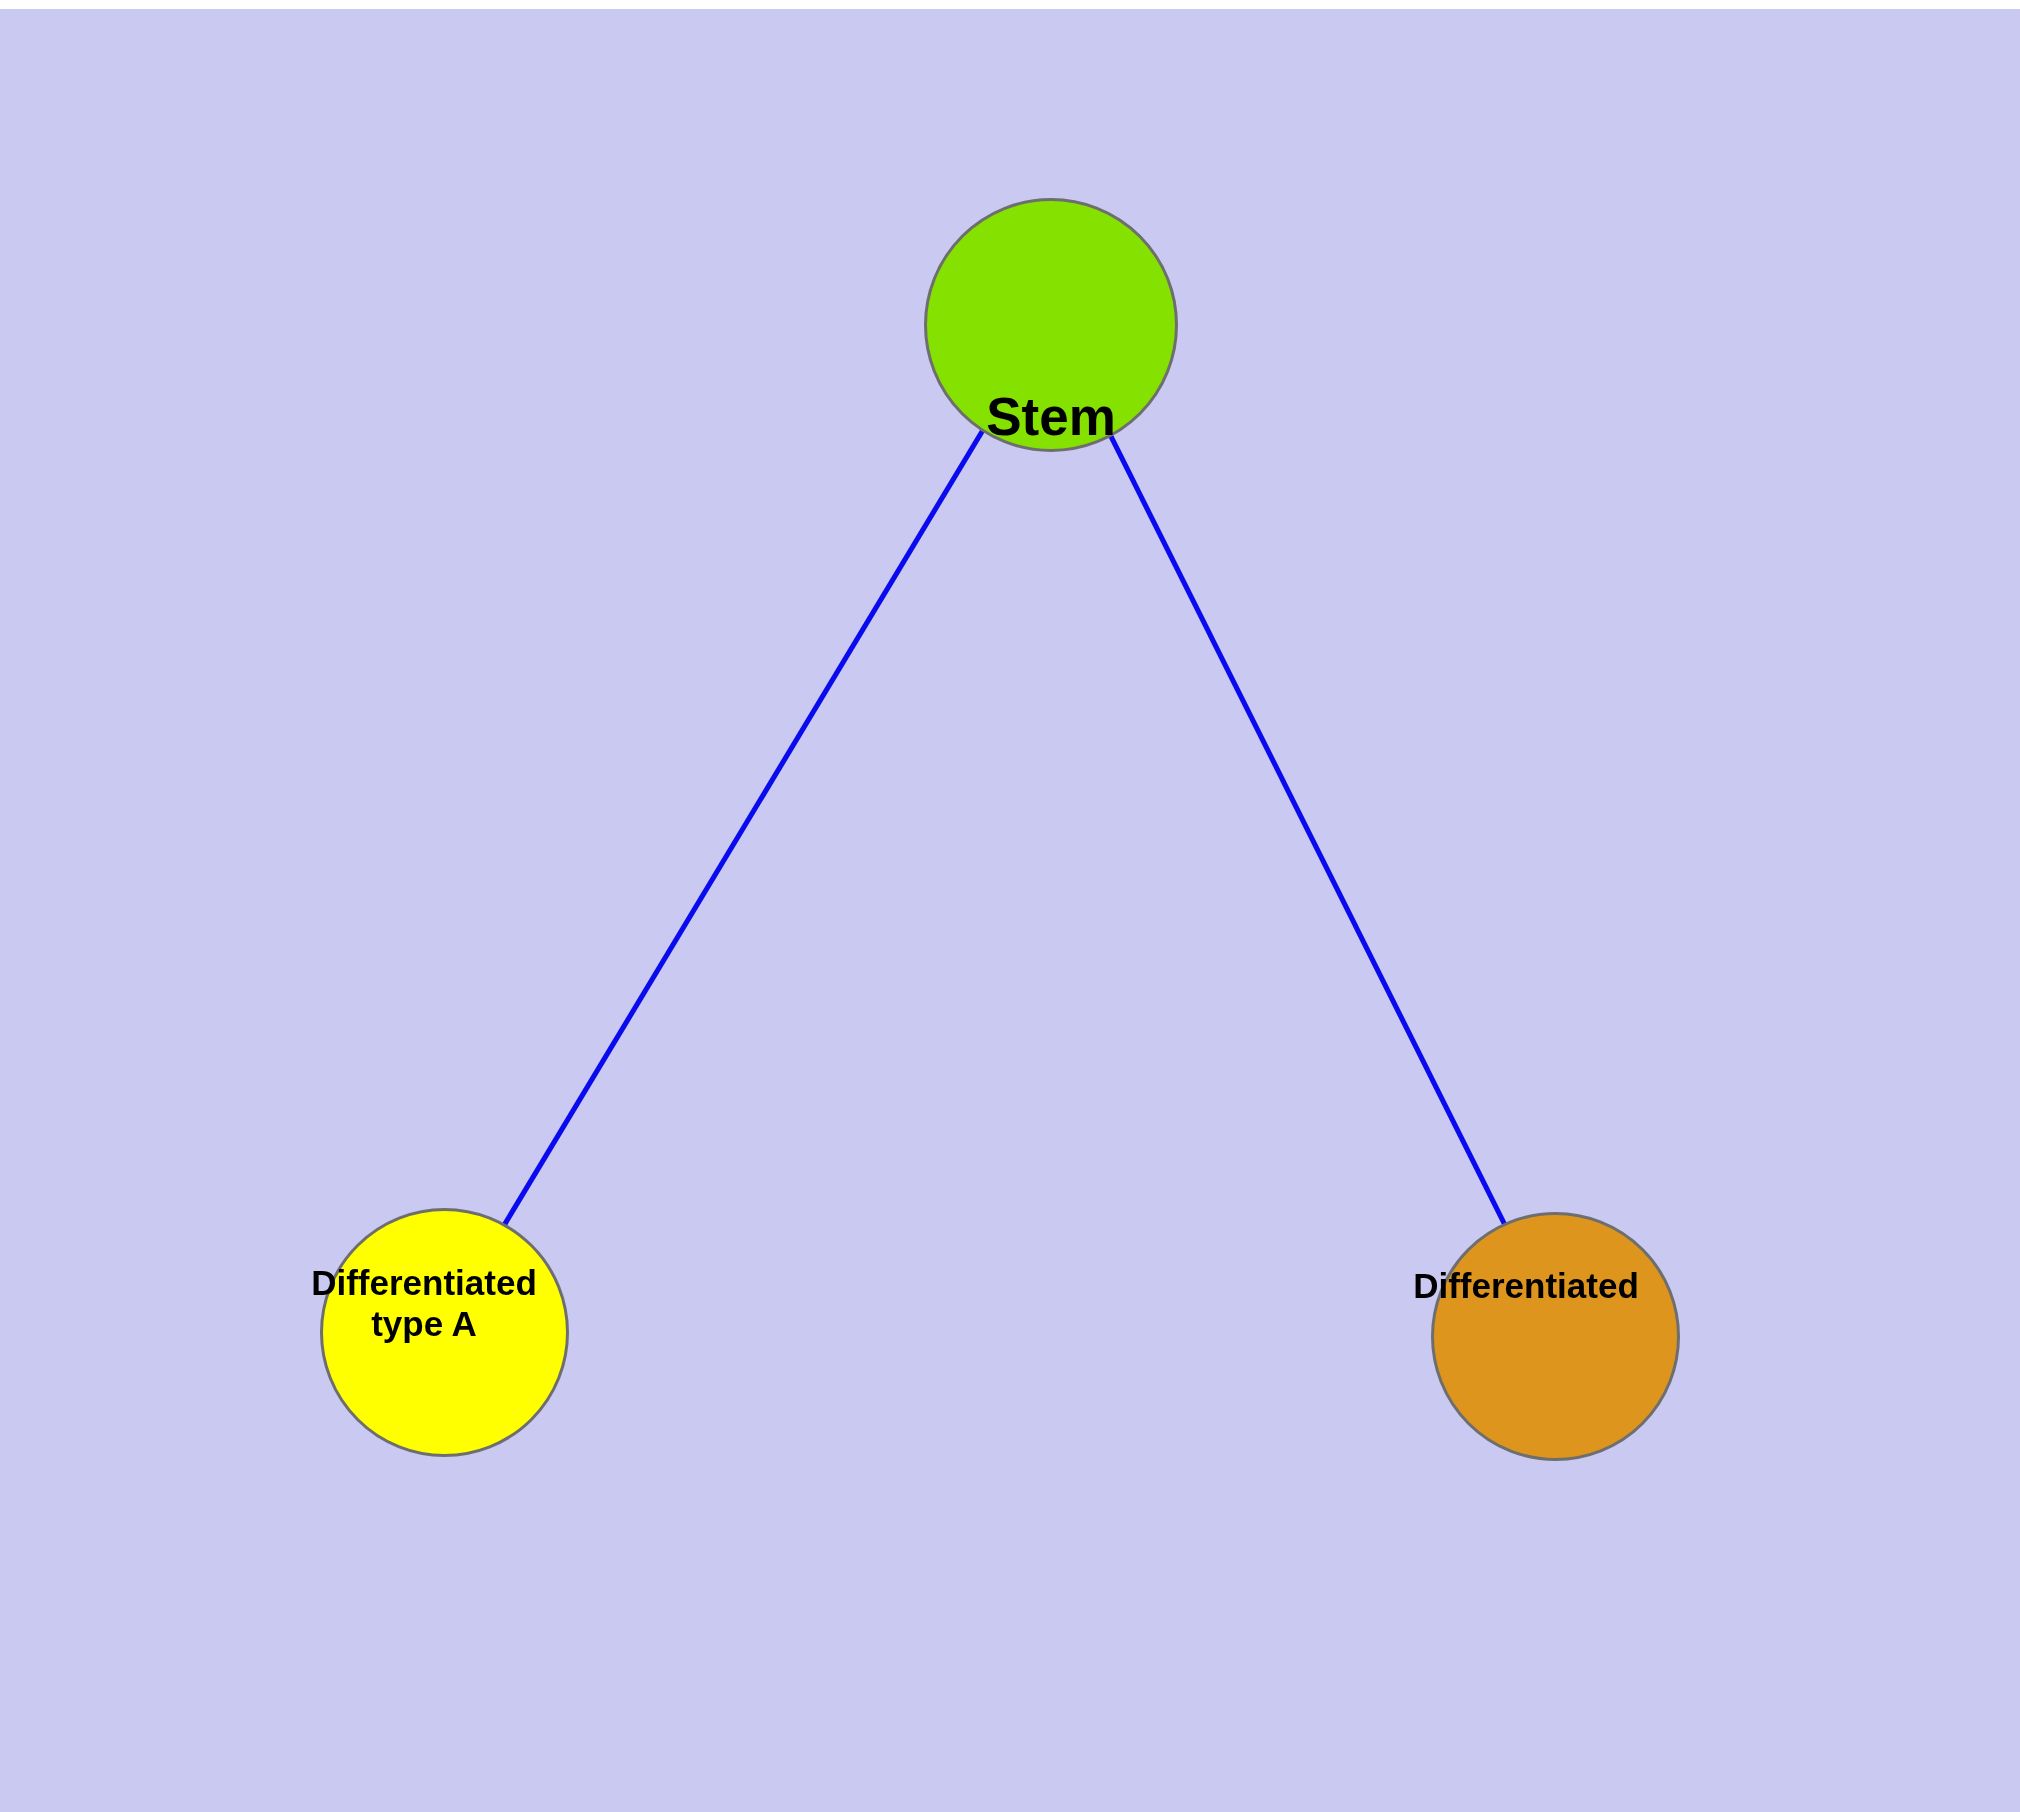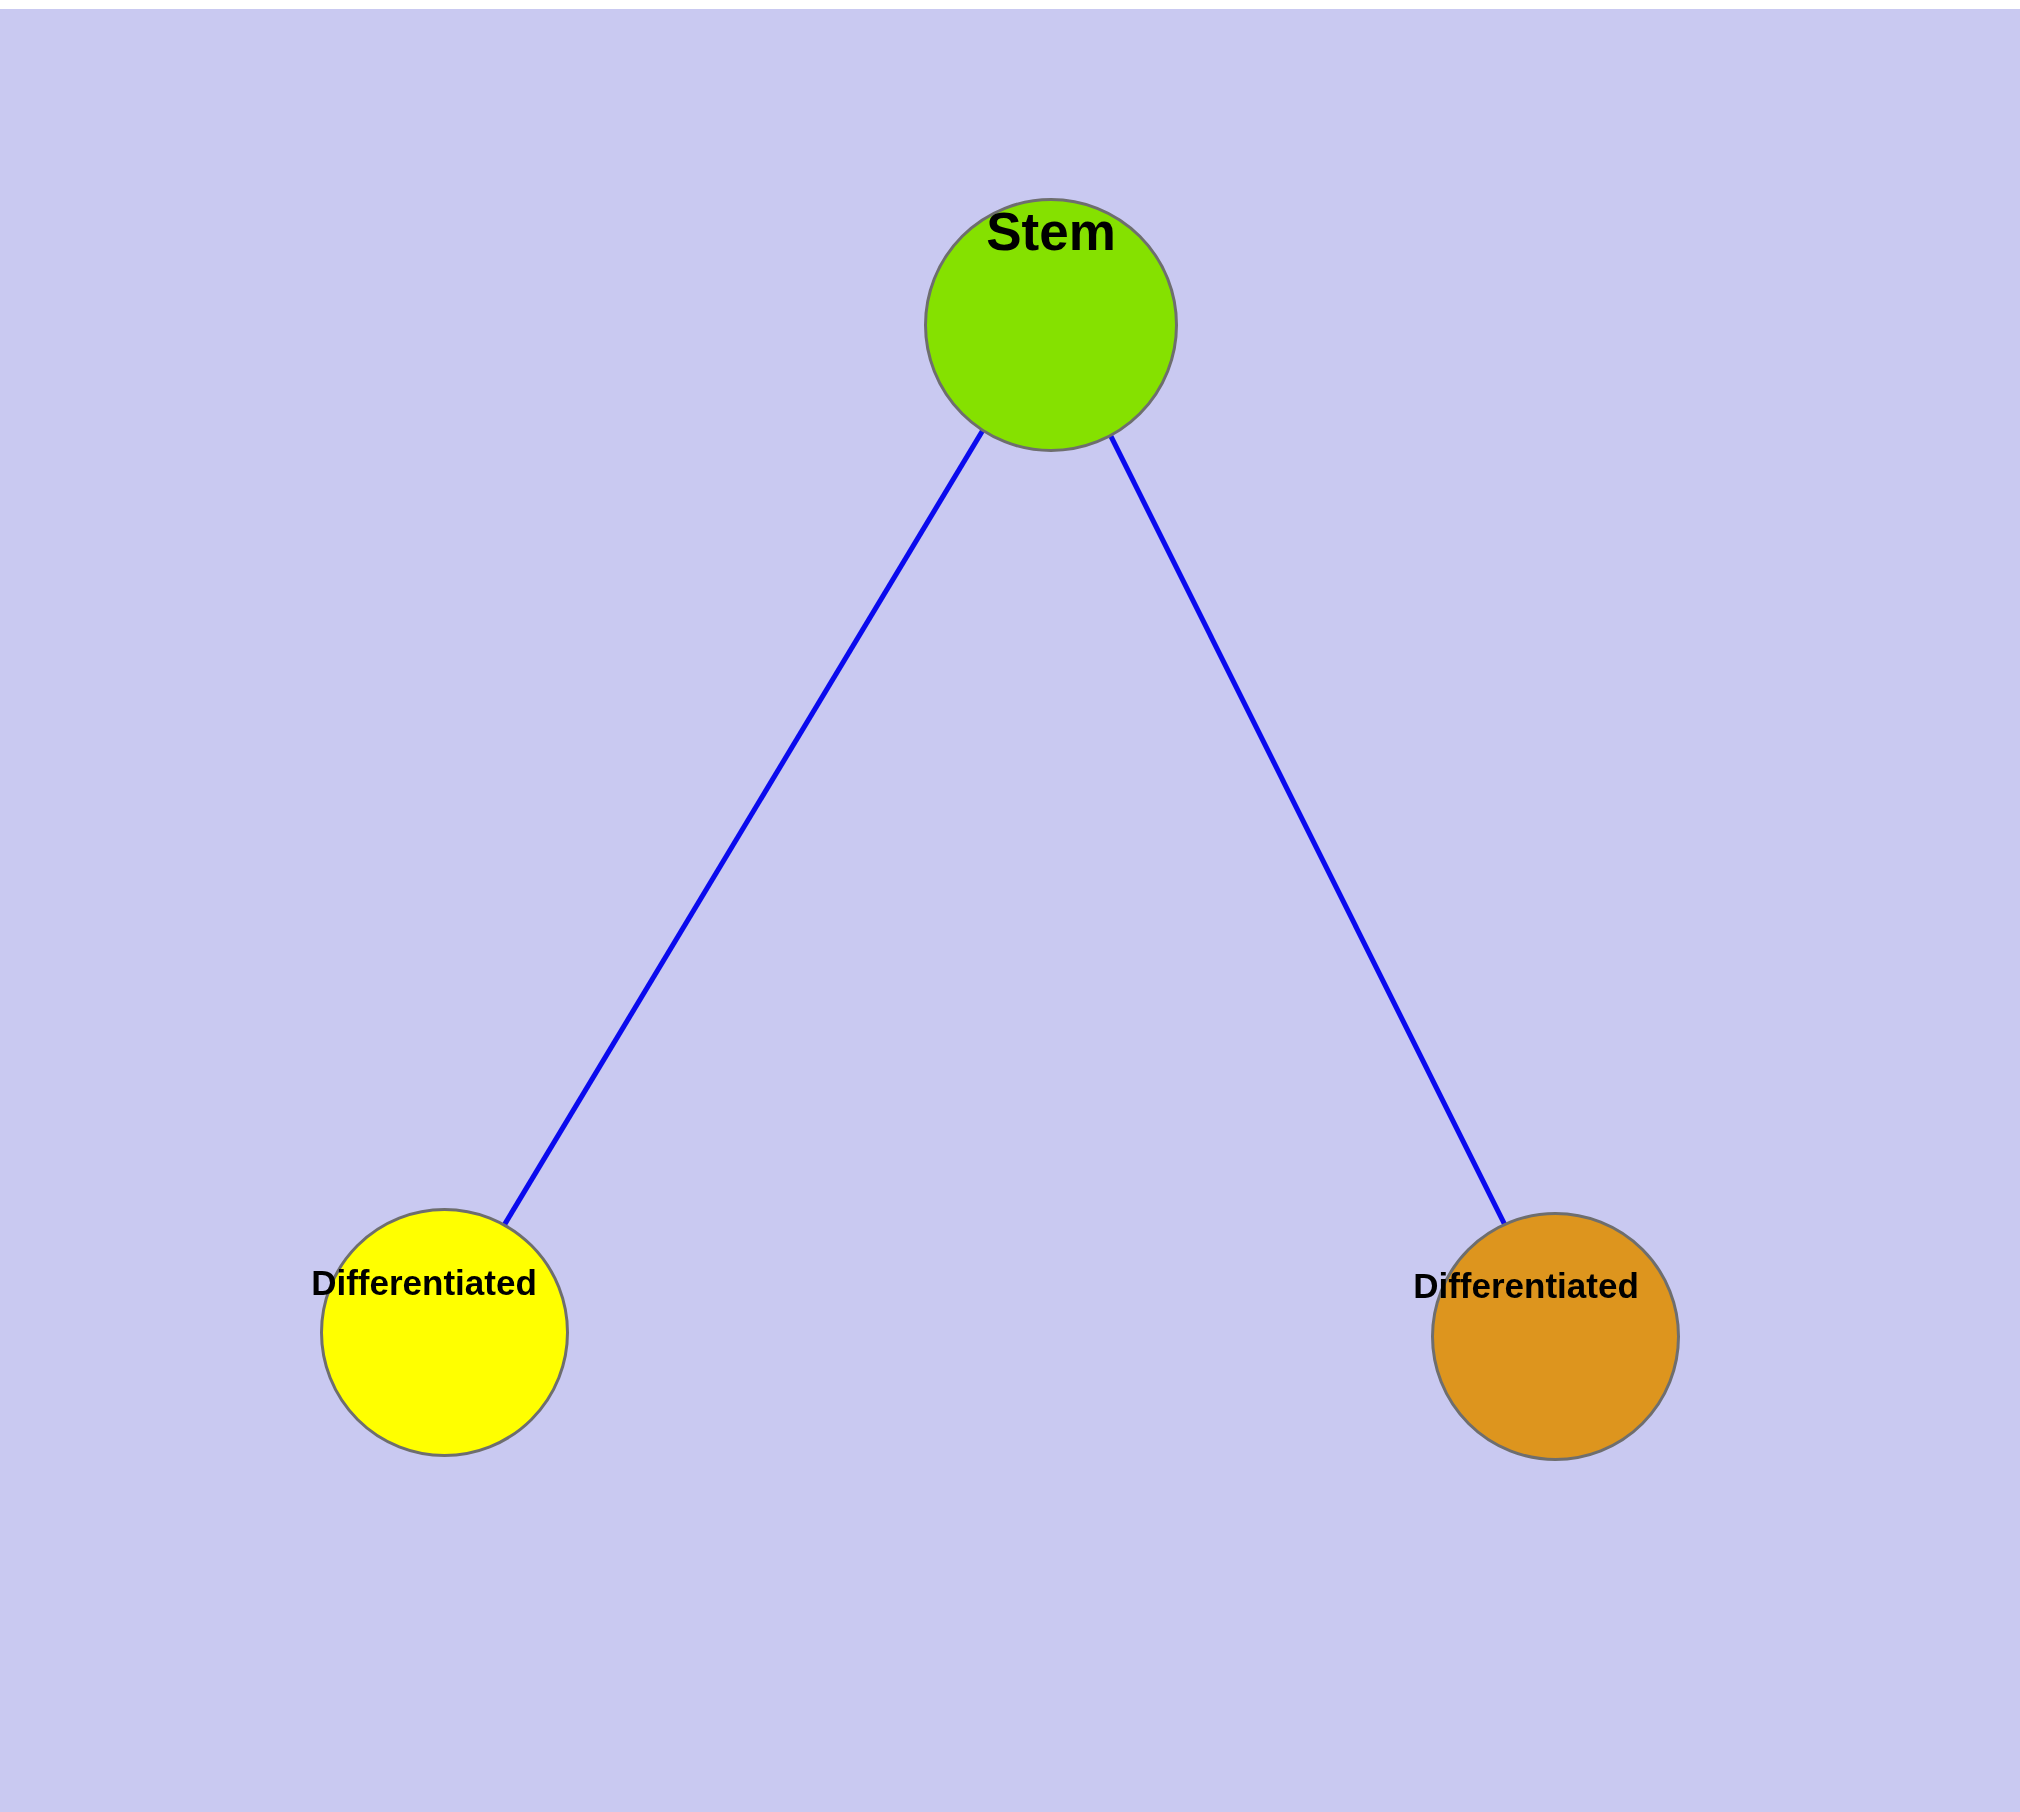--- a/index.html
+++ b/index.html
@@ -31,21 +31,21 @@
     stroke: #0a0aee; 
     stroke-width: 6;
     fill: none;
   }
   .node {
     position: absolute;
     border-radius: 50%;
     border: 3.4px solid #6e6e6e;
     box-sizing: border-box;
     display: flex;
-    align-items: flex-start;
+    align-items: flex-end;
     justify-content: center;
   }
   .node-stem {
     left: 924px;
     top: 189px;
     width: 254px;
     height: 254px;
   }
   .node-type-a {
     left: 320px;
@@ -101,20 +101,21 @@
   </div>
 
   <div class="node node-type-a" style="background-color: rgb(255, 255, 0); border-color: rgb(110, 110, 110);">
   </div>
 
   <div class="node node-type-b" style="background-color: rgb(221, 149, 30); border-color: rgb(110, 110, 110);">
   </div>
 
   <div class="floating-label label-type-a">
     <div>Differentiated</div>
+    <div>type A</div>
   </div>
 
   <div class="floating-label label-type-b">
     <div>Differentiated</div>
   </div>
 
 </div>
 
 
 </body></html>

